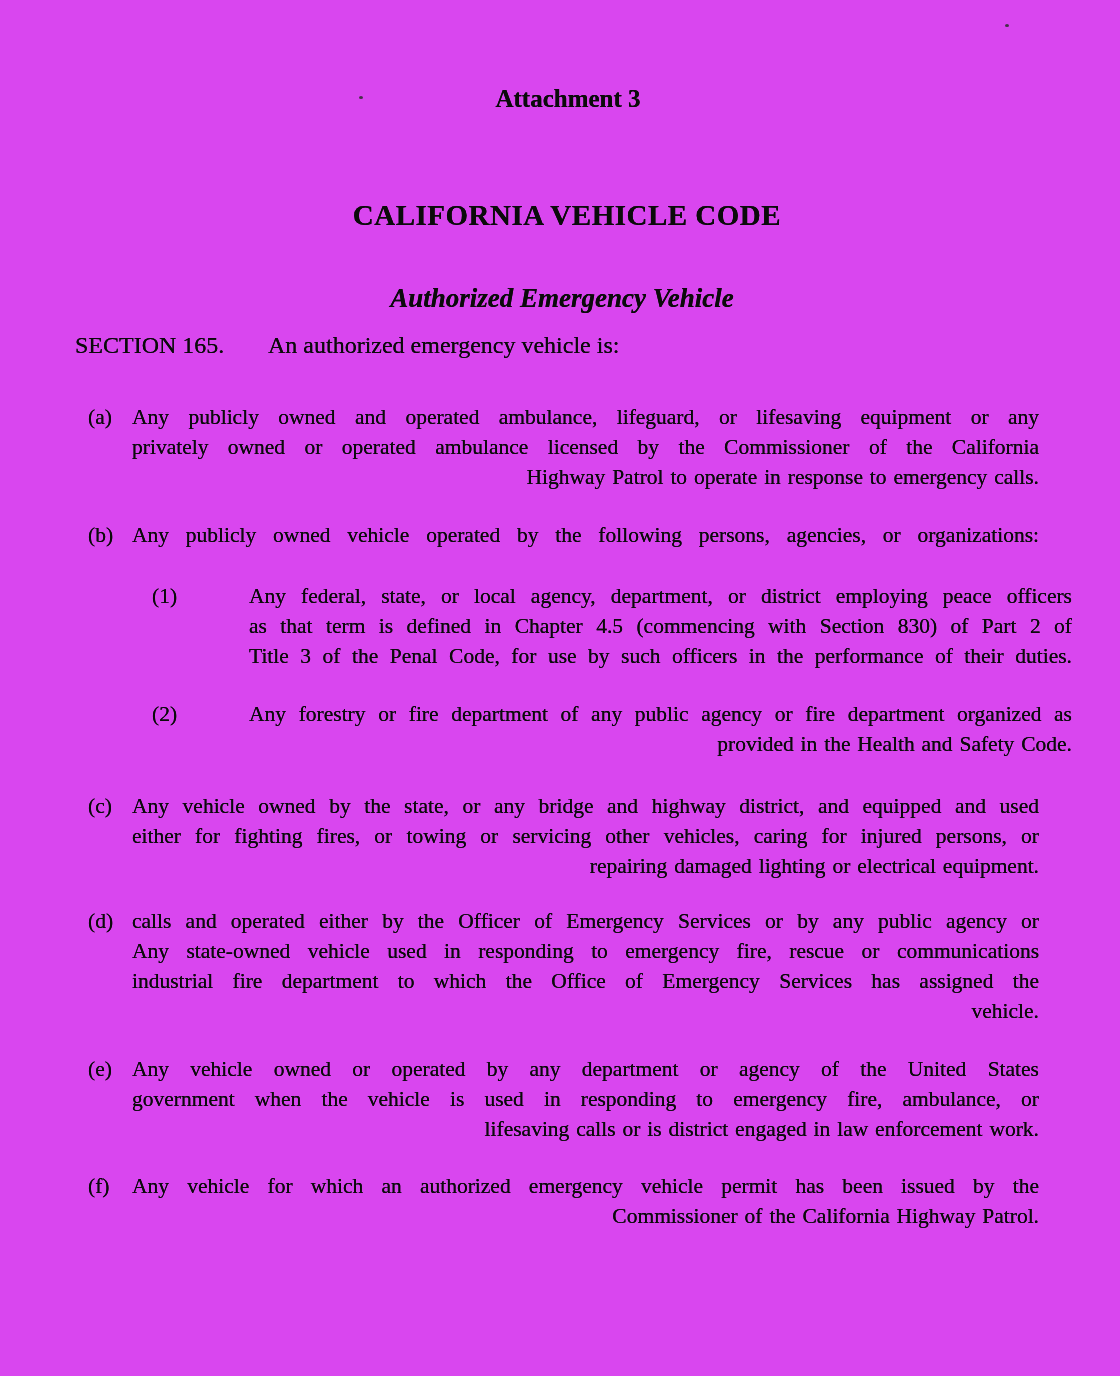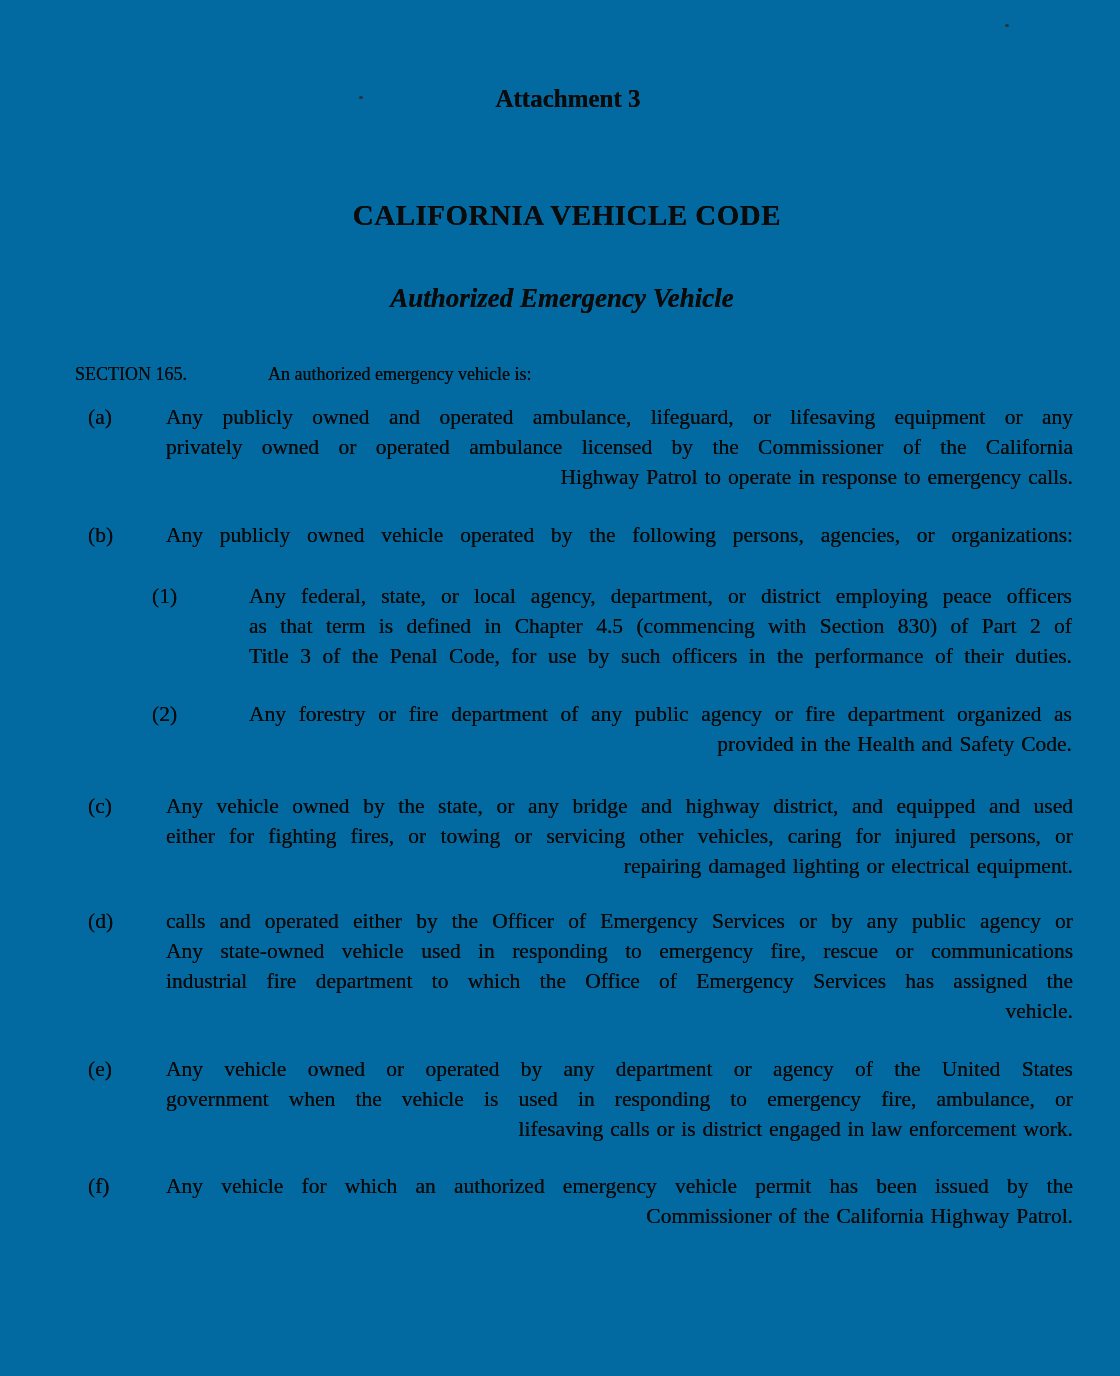--- a/index.html
+++ b/index.html
@@ -1,20 +1,20 @@
 <!DOCTYPE html>
 <html><head>
 <meta charset="utf-8">
 <style>
   html, body { margin: 0; padding: 0; background: #ffffff; }
   .page {
     position: relative;
     width: 1120px;
     height: 1376px;
-    background: #0369a1;
+    background: #d946ef;
     overflow: hidden;
     font-family: "Liberation Serif", "DejaVu Serif", serif;
     color: #0b0b0b;
   }
   .page * { box-sizing: border-box; }
 
   
   .ink { text-shadow: 0 0 0.45px currentColor; }
 
   .attachment {
@@ -27,30 +27,30 @@
     margin: 0; text-align: center;
     font-size: 29px; font-weight: bold; line-height: 30px; letter-spacing: 0.5px;
   }
   .doc-subtitle {
     position: absolute; top: 283px; left: 2px; width: 1120px;
     margin: 0; text-align: center;
     font-size: 27px; font-weight: bold; font-style: italic; line-height: 30px;
   }
 
   .section-line {
-    position: absolute; top: 359px; left: 75px; width: 1000px;
-    font-size: 18px; line-height: 30px;
+    position: absolute; top: 330px; left: 75px; width: 1000px;
+    font-size: 24px; line-height: 30px;
   }
   .section-label { display: inline-block; width: 193px; }
 
   .item { position: absolute; left: 0; width: 1120px; font-size: 21.5px; }
   .item .ilabel { position: absolute; line-height: 30px; }
   .item .ibody  { position: absolute; }
   .item.lvl1 .ilabel { left: 88px; }
-  .item.lvl1 .ibody  { left: 166px; width: 907px; }
+  .item.lvl1 .ibody  { left: 132px; width: 907px; }
   .item.lvl2 .ilabel { left: 152px; }
   .item.lvl2 .ibody  { left: 230px; width: 823px; margin-left: 19px; }
 
   .line {
     height: 30px; line-height: 30px; overflow: hidden;
     text-align: justify; word-spacing: 1.5px;
   }
   
   .jline::after { content: ""; display: inline-block; width: 100%; height: 0; }
   .lline { text-align: right; }

